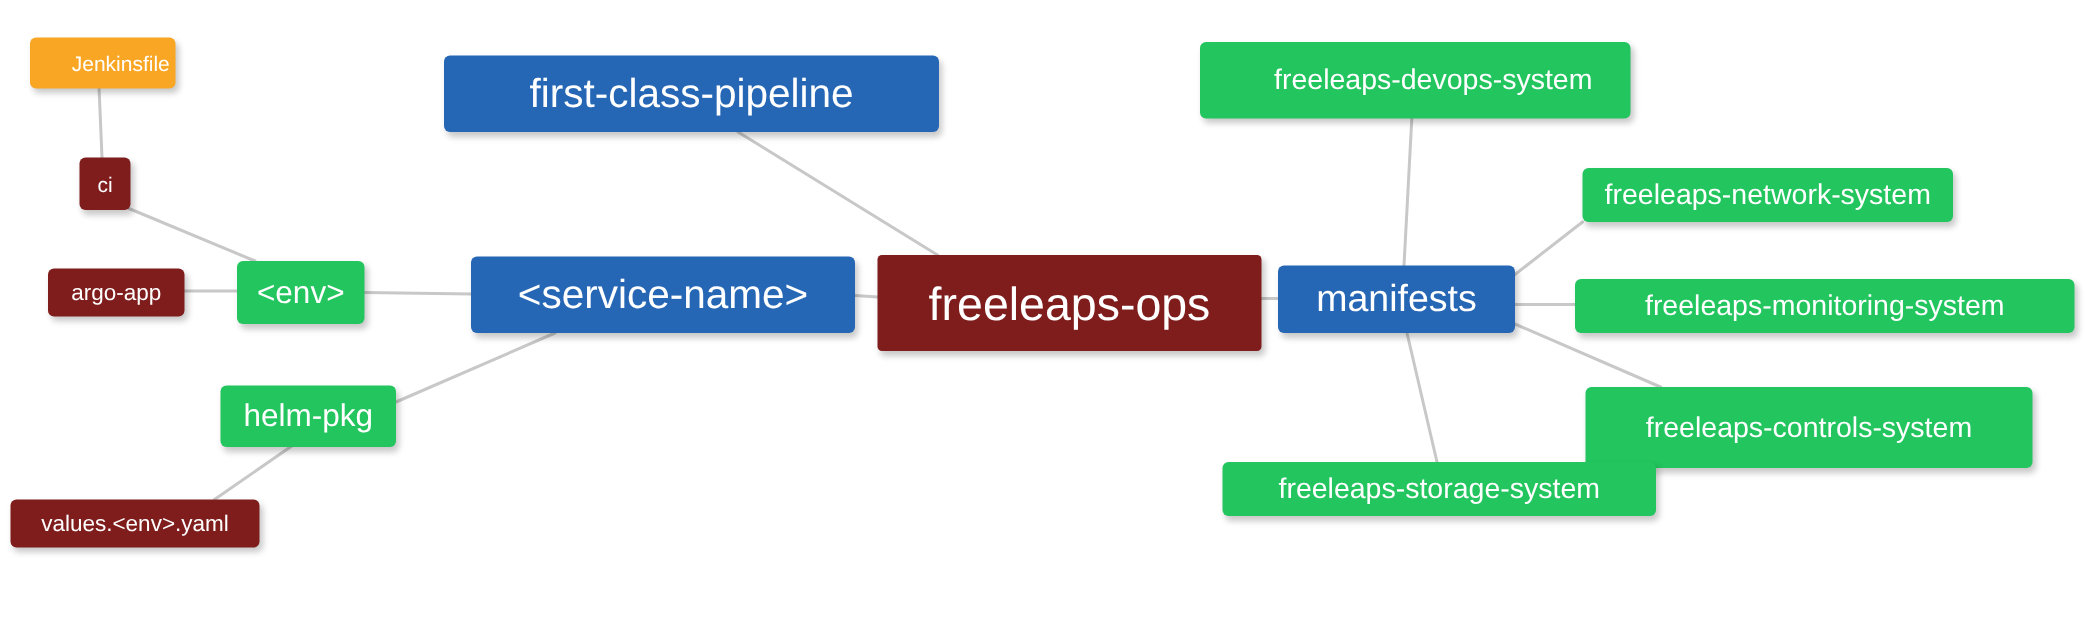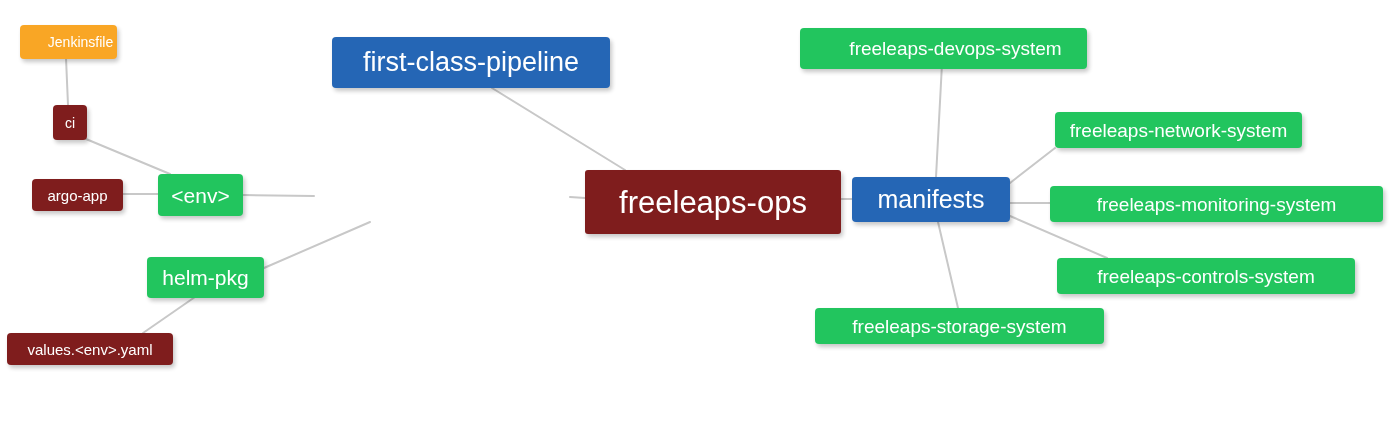--- a/index.html
+++ b/index.html
@@ -116,46 +116,49 @@
   </div>
 
   <div class="node n-green" style="left:158px; top:174px; width:85px; height:42px; font-size:21px;">
     <span class="node-label">&lt;env&gt;</span>
   </div>
 
   <div class="node n-green" style="left:147px; top:257px; width:117px; height:41px; font-size:21px;">
     <span class="node-label">helm-pkg</span>
   </div>
 
-  <div class="node n-blue" style="left:332px; top:37px; width:278px; height:51px; font-size:27px;">
+  <div class="node n-blue" style="left:296px; top:37px; width:330px; height:51px; font-size:27px;">
     <span class="node-label">first-class-pipeline</span>
   </div>
 
+  <div class="node n-blue" style="left:314px; top:171px; width:256px; height:51px; font-size:27px;">
+    <span class="node-label">&lt;service-name&gt;</span>
+  </div>
 
   <div class="node n-root" style="left:585px; top:170px; width:256px; height:64px; font-size:31px;">
     <span class="node-label">freeleaps-ops</span>
   </div>
 
   <div class="node n-blue" style="left:852px; top:177px; width:158px; height:45px; font-size:25px;">
     <span class="node-label">manifests</span>
   </div>
 
-  <div class="node n-green" style="left:800px; top:28px; width:287px; height:41px; font-size:19px;padding-left:36px;">
+  <div class="node n-green" style="left:800px; top:28px; width:287px; height:51px; font-size:19px;padding-left:36px;">
     <span class="node-label">freeleaps-devops-system</span>
   </div>
 
   <div class="node n-green" style="left:1055px; top:112px; width:247px; height:36px; font-size:19px;">
     <span class="node-label">freeleaps-network-system</span>
   </div>
 
   <div class="node n-green" style="left:1050px; top:186px; width:333px; height:36px; font-size:19px;">
     <span class="node-label">freeleaps-monitoring-system</span>
   </div>
 
-  <div class="node n-green" style="left:1057px; top:258px; width:298px; height:36px; font-size:19px;text-align:center;">
+  <div class="node n-green" style="left:1057px; top:258px; width:298px; height:54px; font-size:19px;text-align:center;">
     <span class="node-label">freeleaps-controls-system</span>
   </div>
 
   <div class="node n-green" style="left:815px; top:308px; width:289px; height:36px; font-size:19px;">
     <span class="node-label">freeleaps-storage-system</span>
   </div>
 
 </div>
 
 </body></html>

